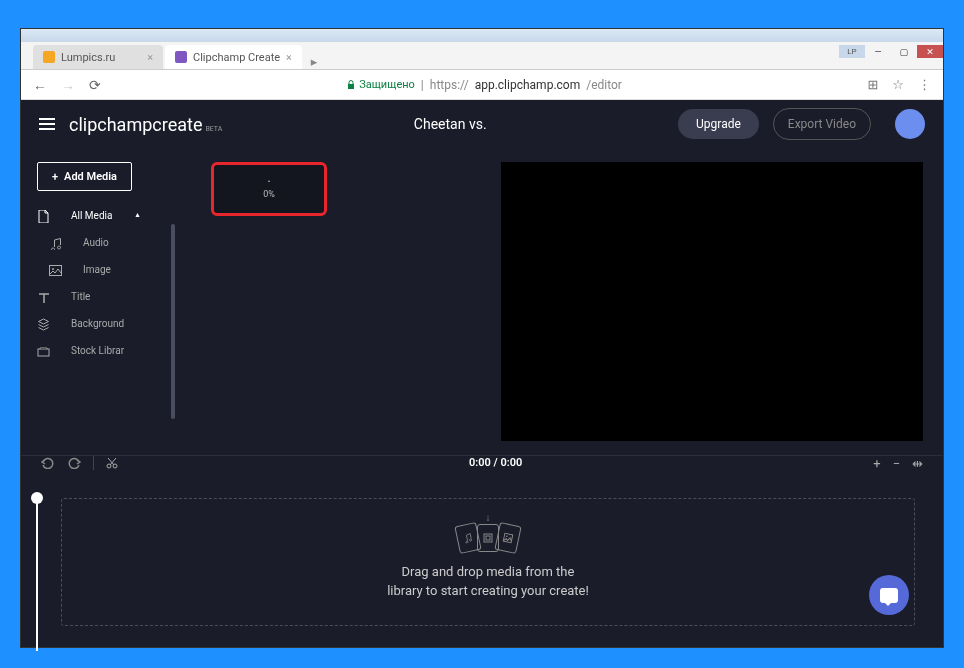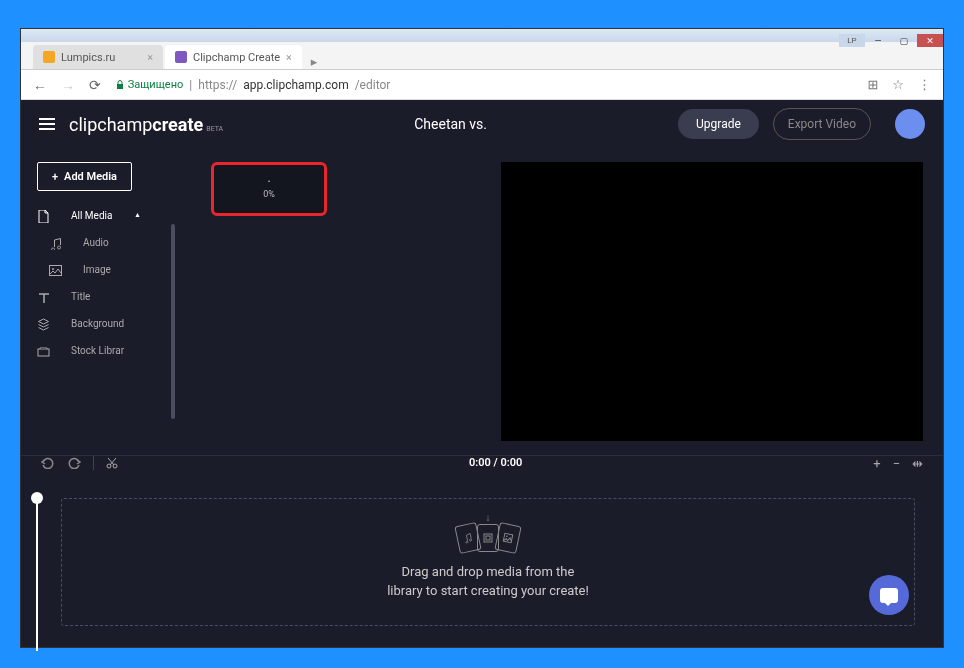--- a/index.html
+++ b/index.html
@@ -1,44 +1,44 @@
 <!DOCTYPE html>
 <html><head>
   <meta charset="utf-8">
   <style>
     * { margin: 0; padding: 0; box-sizing: border-box; font-family: -apple-system, BlinkMacSystemFont, "Segoe UI", Roboto, sans-serif; }
     body { background: #1e90ff; width: 964px; height: 668px; overflow: hidden; padding: 28px 20px 20px; }
     .window { background: #fff; height: 100%; border: 1px solid #333; position: relative; }
     .titlebar { background: linear-gradient(#dce8f5, #c8d8ea); height: 13px; position: relative; }
-    .titlebar-btns { position: absolute; right: 0; top: 5px; display: flex; }
+    .titlebar-btns { position: absolute; right: 0; top: 16px; display: flex; }
     .tb-btn { width: 26px; height: 13px; display: flex; align-items: center; justify-content: center; font-size: 9px; color: #333; }
     .tb-lp { background: #c8d8ea; width: 26px; height: 13px; font-size: 8px; display: flex; align-items: center; justify-content: center; color: #555; }
     .tb-close { background: #c75050; color: #fff; }
     .tabs { background: #f4f4f4; height: 28px; display: flex; align-items: flex-end; padding-left: 12px; border-bottom: 1px solid #ccc; }
     .tab { height: 24px; display: flex; align-items: center; padding: 0 10px; font-size: 11px; color: #555; background: #e0e0e0; border-radius: 4px 4px 0 0; margin-right: 2px; gap: 6px; min-width: 130px; }
     .tab.active { background: #fff; }
     .tab-favicon { width: 12px; height: 12px; border-radius: 2px; }
     .fav1 { background: #f5a623; }
     .fav2 { background: #7e57c2; }
     .tab-close { color: #999; margin-left: auto; }
     .new-tab { width: 20px; text-align: center; color: #888; font-size: 13px; }
     .addr-bar { height: 30px; display: flex; align-items: center; padding: 0 12px; gap: 14px; border-bottom: 1px solid #ddd; }
     .nav-arrow { color: #666; font-size: 14px; }
     .nav-arrow.disabled { color: #ccc; }
-    .addr-input { flex: 1; display: flex; align-items: center; gap: 6px; font-size: 12px; color: #333; }
+    .addr-input { flex: 1; display: flex; align-items: center; gap: 6px; font-size: 12px; color: #333; justify-content: center; }
     .secure { color: #0b8043; font-size: 11px; display: flex; align-items: center; gap: 3px; }
     .url-host { color: #333; }
     .url-path { color: #888; }
     .addr-actions { display: flex; gap: 14px; color: #777; font-size: 13px; }
     .app { background: #1a1c2a; height: calc(100% - 71px); color: #fff; display: flex; flex-direction: column; }
     .header { height: 48px; display: flex; align-items: center; padding: 0 18px; gap: 14px; }
     .hamburger { display: flex; flex-direction: column; gap: 3px; cursor: pointer; }
     .hamburger span { width: 16px; height: 2px; background: #fff; }
     .logo { font-size: 18px; font-weight: 400; display: flex; align-items: baseline; }
-    .logo-bold { font-weight: 700; }
+    .logo-bold { font-weight: 400; }
     .logo-beta { font-size: 7px; margin-left: 3px; color: #999; }
     .project-title { margin-left: auto; margin-right: auto; font-size: 14px; }
     .btn-upgrade { background: #3a3d4f; border: none; color: #fff; padding: 8px 18px; border-radius: 20px; font-size: 12px; cursor: pointer; }
     .btn-export { background: transparent; border: 1px solid #555; color: #888; padding: 8px 14px; border-radius: 20px; font-size: 12px; cursor: pointer; }
     .avatar { width: 30px; height: 30px; border-radius: 50%; background: #6c8eef; margin-left: 10px; }
     .main { flex: 1; display: flex; }
     .sidebar { width: 160px; padding: 14px 10px; }
     .add-media { border: 1px solid #fff; background: transparent; color: #fff; padding: 7px 14px; border-radius: 2px; font-size: 11px; font-weight: 600; display: flex; align-items: center; gap: 6px; cursor: pointer; margin-bottom: 12px; margin-left: 6px; }
     .side-item { display: flex; align-items: flex-start; gap: 21px; padding: 7px 6px; font-size: 10px; color: #aaa; cursor: pointer; }
     .side-item.active { color: #fff; }

